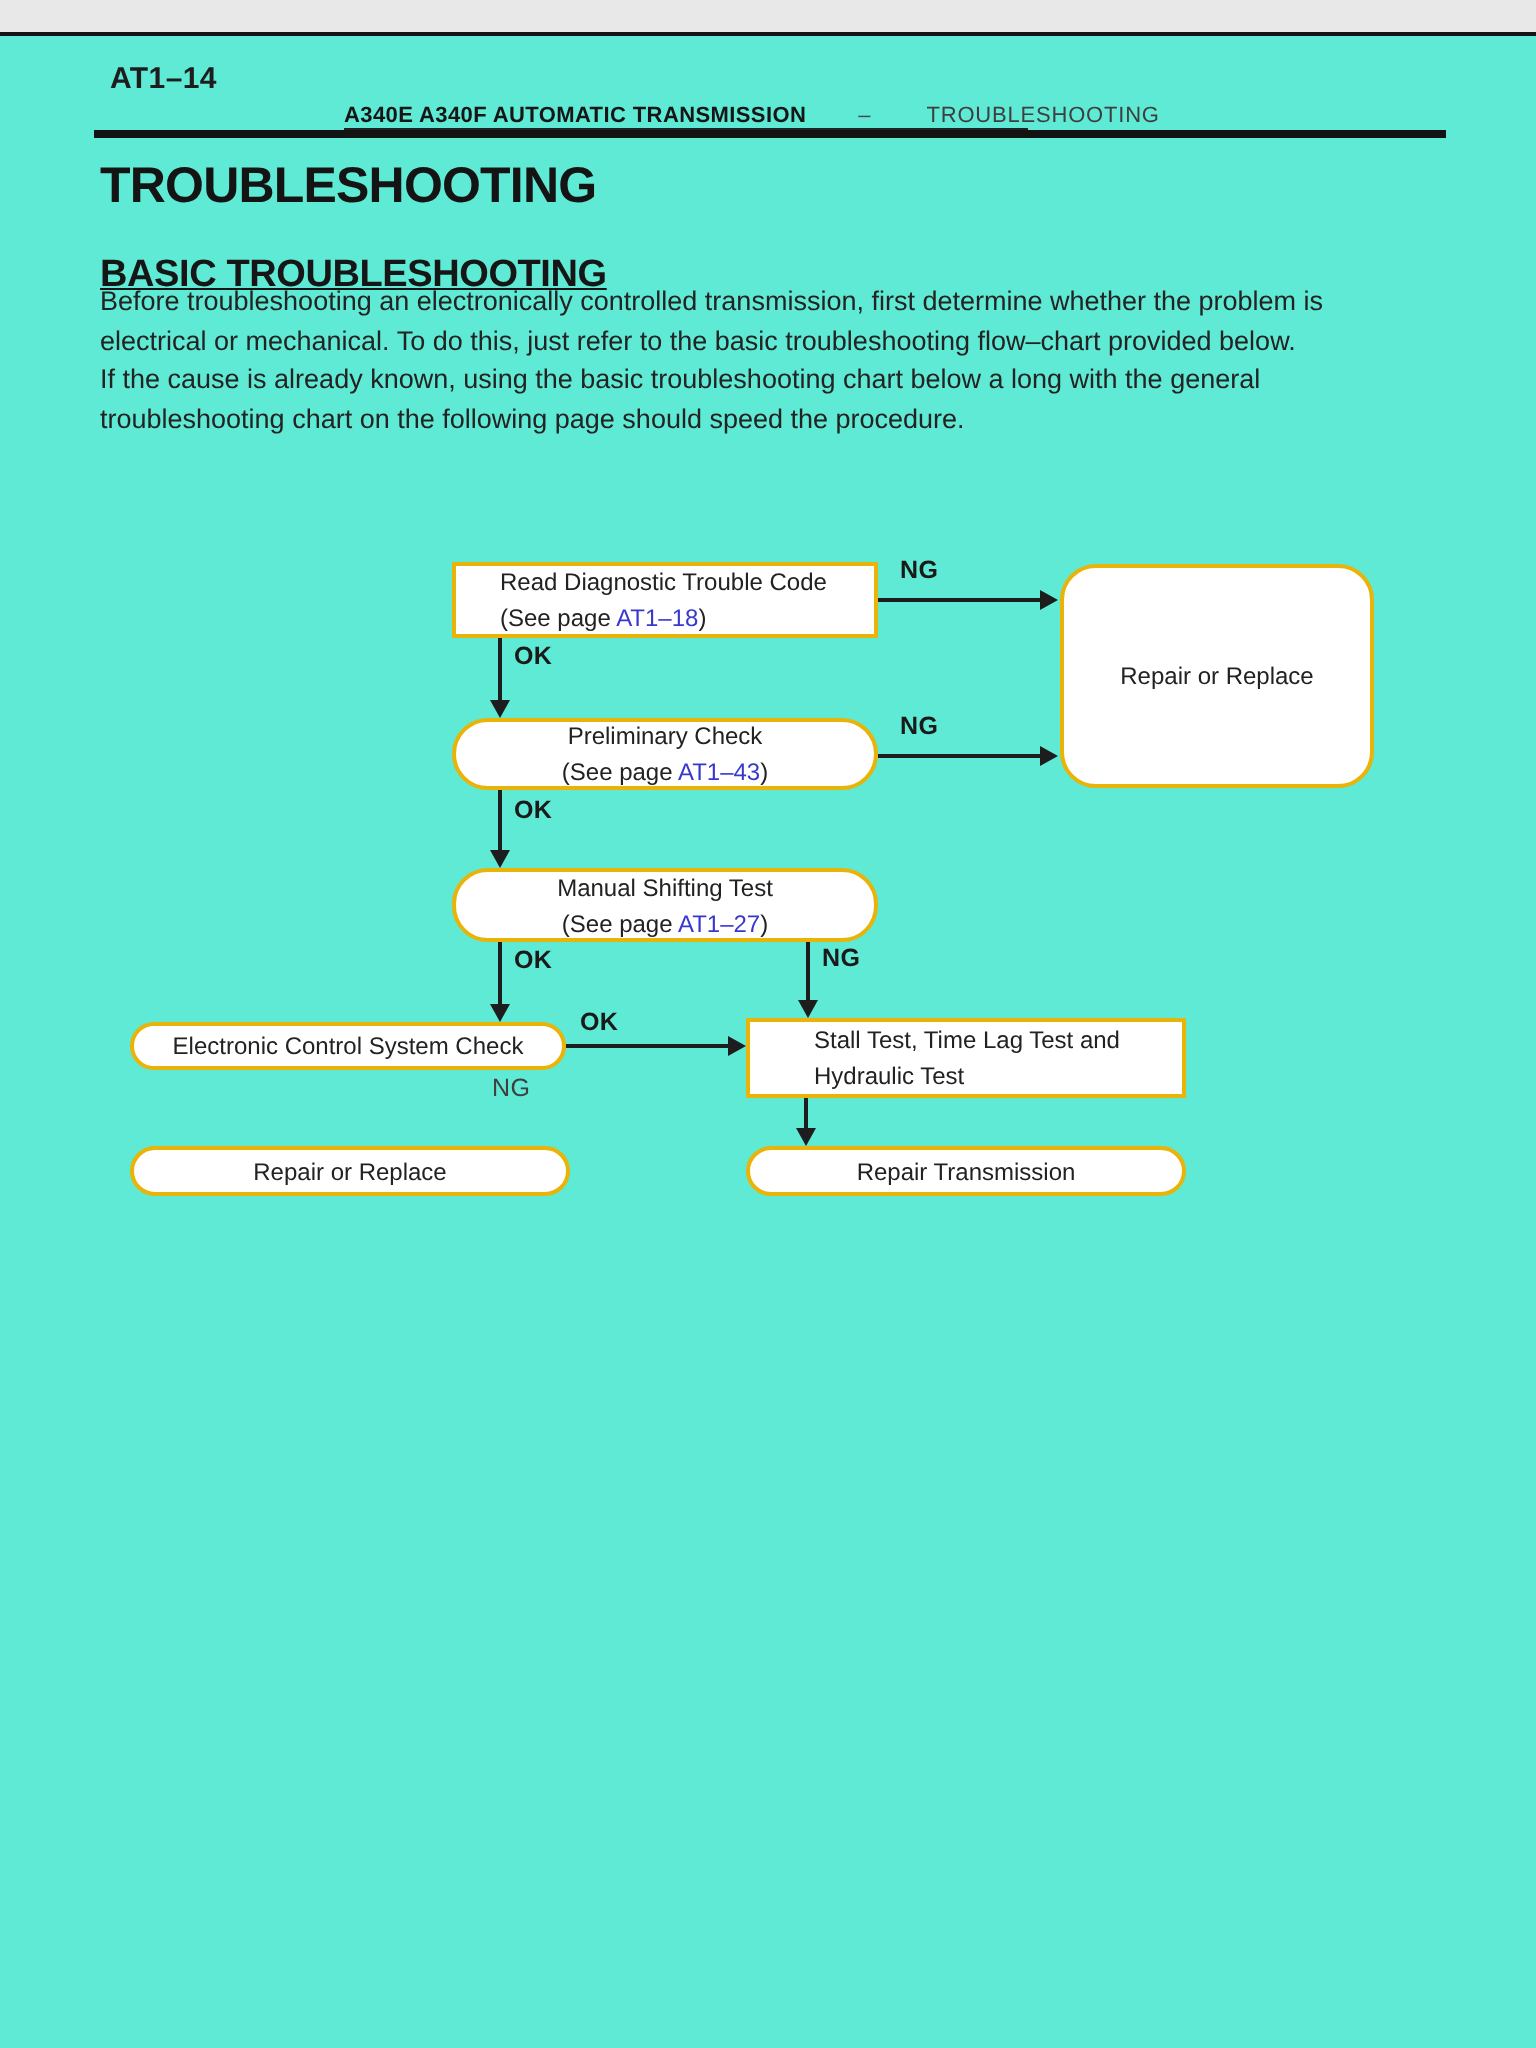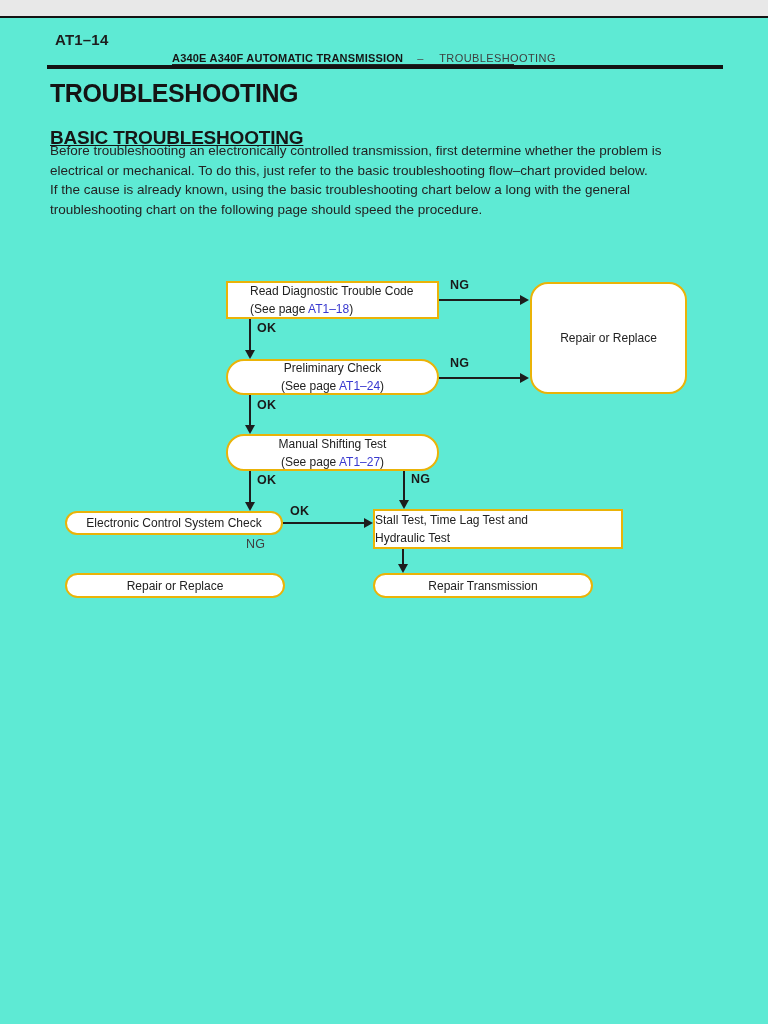--- a/index.html
+++ b/index.html
@@ -9,21 +9,21 @@
     font-family:"Liberation Sans","DejaVu Sans",sans-serif;
     color:#1d1d1d;
     -webkit-font-smoothing:antialiased;
   }
 
   
   .topline { position:absolute; top:0; left:0; width:768px; height:2px; background:#141414; }
   .page-code { position:absolute; top:15px; left:55px; font-size:15px; font-weight:bold; letter-spacing:.2px; }
   .subheader {
     position:absolute; top:33px; left:172px; width:342px; height:15px;
-    border-bottom:1.6px solid #222; display:flex; align-items:flex-end; gap:0;
+    border-bottom:1.6px solid #222; display:flex; align-items:flex-end; gap:12px;
     white-space:nowrap;
   }
   .subheader .man { font-size:11px; font-weight:bold; letter-spacing:.2px; color:#161616; }
   .subheader .sep { font-size:11px; color:#4a4a4a; margin:0 16px 0 14px; }
   .subheader .sec { font-size:11px; font-weight:normal; color:#3e3e3e; letter-spacing:.4px; }
   .thickrule { position:absolute; top:49px; left:47px; width:676px; height:3.5px; background:#131313; }
 
   
   .title { position:absolute; top:63px; left:50px; font-size:25px; font-weight:bold; letter-spacing:-0.4px; color:#141414; }
   .subtitle { position:absolute; top:111px; left:50px; font-size:19px; font-weight:bold; letter-spacing:-0.2px; color:#161616;text-decoration:underline; }
@@ -73,33 +73,33 @@
     <div class="ln">Read Diagnostic Trouble Code</div>
     <div class="ln"><span>(See page </span><span class="link">AT1–18</span><span>)</span></div>
   </div>
 
   <div class="fbox center" style="left:530px; top:266px; width:157px; height:112px;">
     <div class="ln">Repair or Replace</div>
   </div>
 
   <div class="fbox center" style="left:226px; top:343px; width:213px; height:36px;">
     <div class="ln">Preliminary Check</div>
-    <div class="ln"><span>(See page </span><span class="link">AT1–24</span><span>)</span></div>
+    <div class="ln"><span>(See page </span><span class="link">AT1–43</span><span>)</span></div>
   </div>
 
   <div class="fbox center" style="left:226px; top:418px; width:213px; height:37px;">
     <div class="ln">Manual Shifting Test</div>
     <div class="ln"><span>(See page </span><span class="link">AT1–27</span><span>)</span></div>
   </div>
 
   <div class="fbox center" style="left:65px; top:495px; width:218px; height:24px;">
     <div class="ln">Electronic Control System Check</div>
   </div>
 
-  <div class="fbox" style="left:373px; top:493px; width:250px; height:40px; ">
+  <div class="fbox" style="left:373px; top:493px; width:220px; height:40px; padding-left:32px;">
     <div class="ln">Stall Test, Time Lag Test and</div>
     <div class="ln">Hydraulic Test</div>
   </div>
 
   <div class="fbox center" style="left:65px; top:557px; width:220px; height:25px;">
     <div class="ln">Repair or Replace</div>
   </div>
 
   <div class="fbox center" style="left:373px; top:557px; width:220px; height:25px;">
     <div class="ln">Repair Transmission</div>

